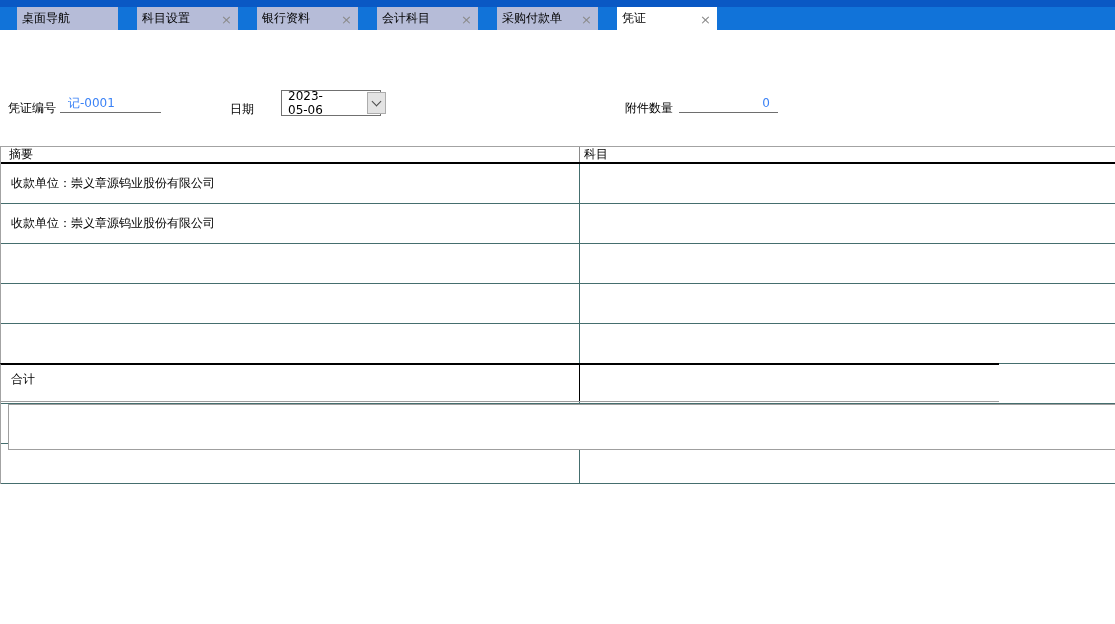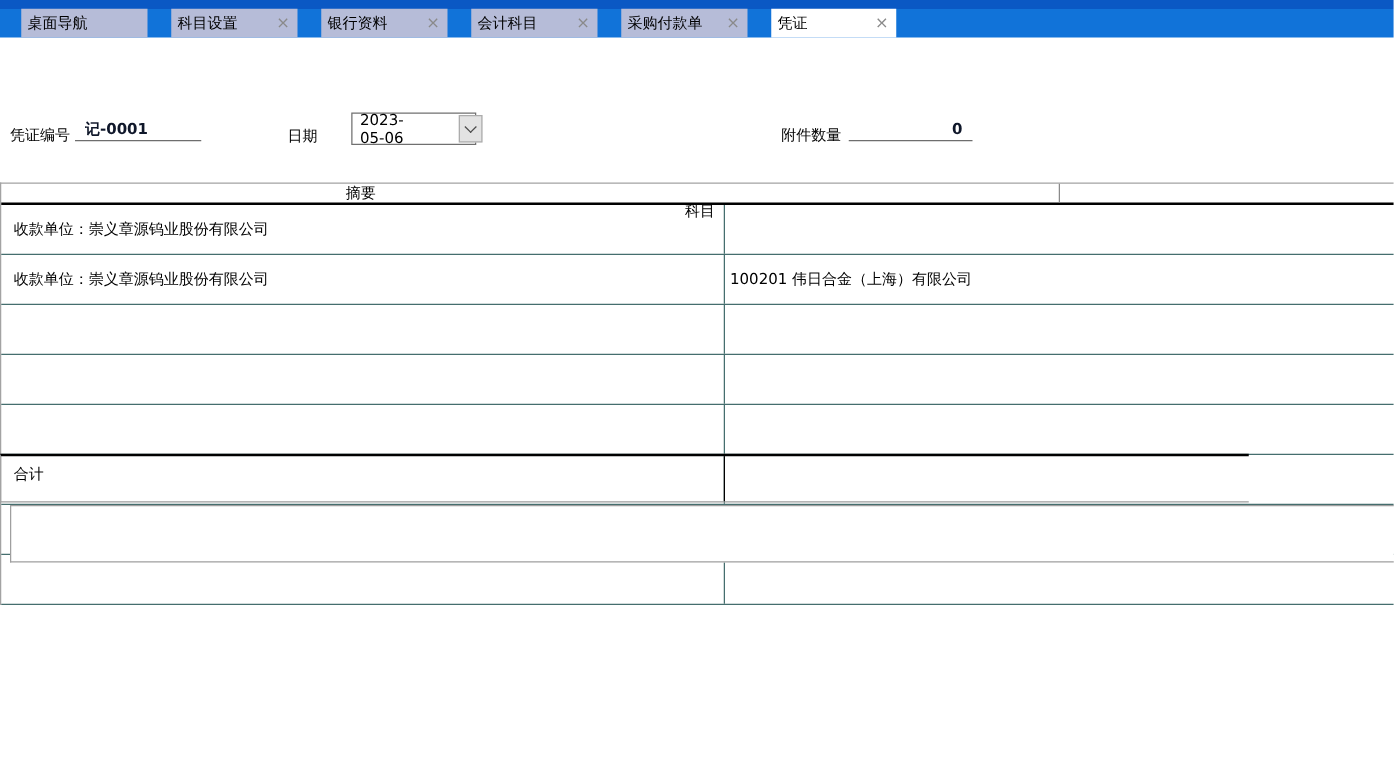--- a/index.html
+++ b/index.html
@@ -23,22 +23,22 @@
   .tab-label { font-size: 12px; color: #000; white-space: nowrap; overflow: hidden; }
   .tab-close {
     position: absolute; right: 6px; top: 50%; transform: translateY(-50%);
     color: #8a8a8a; font-size: 13px; line-height: 13px; cursor: pointer;
   }
 
   
   .label { position: absolute; font-size: 12px; color: #000; white-space: nowrap; }
   .uline-input {
     position: absolute; border: none; border-bottom: 1px solid #6e6e6e;
-    background: transparent; font-family: inherit; font-size: 12px; color: #0f172a;
-    outline: none; height: 18px; padding: 0 4px 1px 8px; font-weight: bold;
+    background: transparent; font-family: inherit; font-size: 12px; color: #3b82f6;
+    outline: none; height: 18px; padding: 0 4px 1px 8px;
   }
   #voucher-no { left: 60px; top: 95px; width: 101px; }
   #attach-count { left: 679px; top: 95px; width: 99px; text-align: right; padding-right: 8px; }
   #lbl-voucher { left: 8px; top: 100px; }
   #lbl-date { left: 230px; top: 101px; }
   #lbl-attach { left: 625px; top: 100px; }
 
   .combo {
     position: absolute; left: 281px; top: 90px; width: 100px; height: 26px;
     border: 1px solid #707070; background: #fff; display: flex; align-items: center; gap: 43px;
@@ -53,21 +53,21 @@
     width: 7px; height: 7px; border-right: 1px solid #4a4a4a; border-bottom: 1px solid #4a4a4a;
     transform: rotate(45deg); margin-top: -4px;
   }
 
   
   .grid {
     position: absolute; left: 0; top: 146px; width: 1115px;
     border-top: 1px solid #a3a3a3; border-left: 1px solid #a3a3a3;
   }
   .grid-header {
-    display: flex; height: 17px; border-bottom: 2px solid #000; align-items: center; flex-direction: column;
+    display: flex; height: 17px; border-bottom: 2px solid #000; align-items: center;
   }
   .grid-header .hcell { font-size: 12px; line-height: 15px; white-space: nowrap; }
   .hcell.c1 { width: 579px; border-right: 1px solid #8a8a8a; padding-left: 8px; height: 100%; display: flex; align-items: center; }
   .hcell.c2 { flex: 1; padding-left: 4px; height: 100%; display: flex; align-items: center; }
 
   .grid-row { display: flex; height: 40px; border-bottom: 1px solid #456e6e; }
   .grid-row .cell { font-size: 12px; display: flex; align-items: center; white-space: nowrap; overflow: hidden; }
   .cell.c1 { width: 579px; border-right: 1px solid #456e6e; padding-left: 10px; }
   .cell.c2 { flex: 1; padding-left: 4px; }
 
@@ -133,21 +133,20 @@
     <div class="grid-header">
       <div class="hcell c1">摘要</div>
       <div class="hcell c2">科目</div>
     </div>
     <div id="grid-body">
         <div class="grid-row">
           <div class="cell c1">收款单位：崇义章源钨业股份有限公司</div>
         </div>
         <div class="grid-row">
           <div class="cell c1">收款单位：崇义章源钨业股份有限公司</div>
-          <div class="cell c2">100201 伟日合金（上海）有限公司</div>
         </div>
         <div class="grid-row">
           <div class="cell c1"></div>
           <div class="cell c2"></div>
         </div>
         <div class="grid-row">
           <div class="cell c1"></div>
           <div class="cell c2"></div>
         </div>
         <div class="grid-row">

